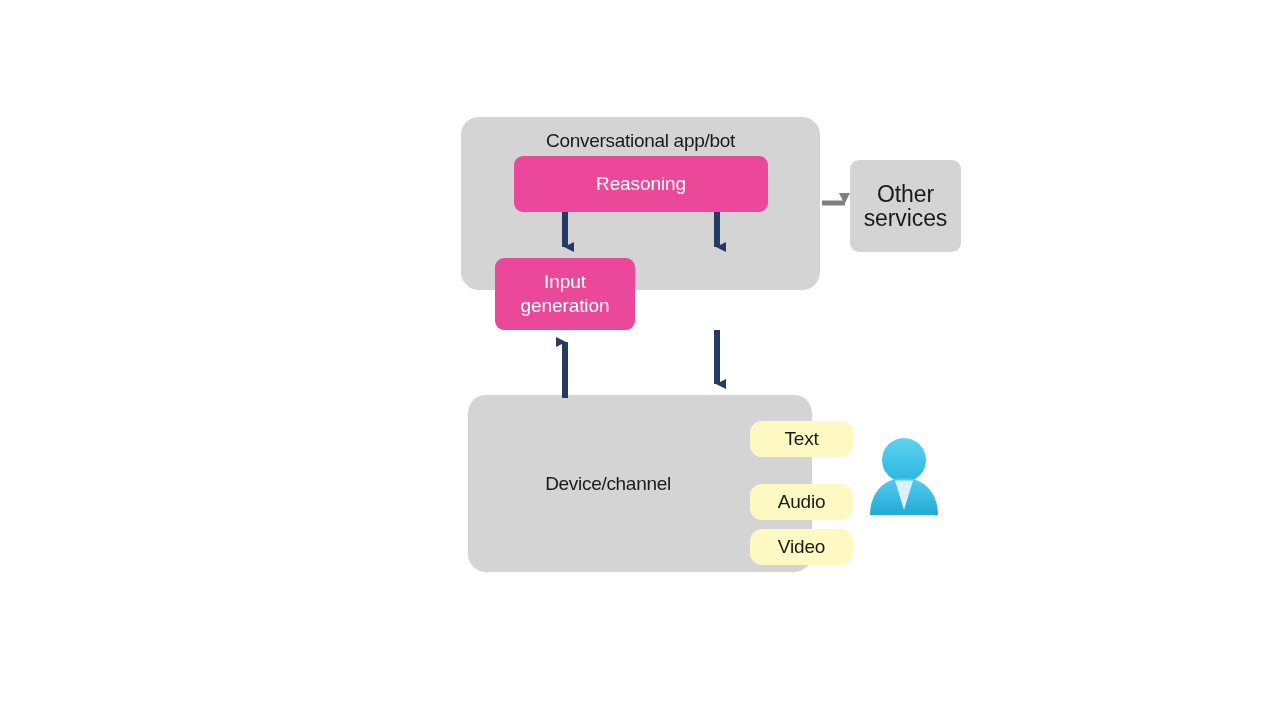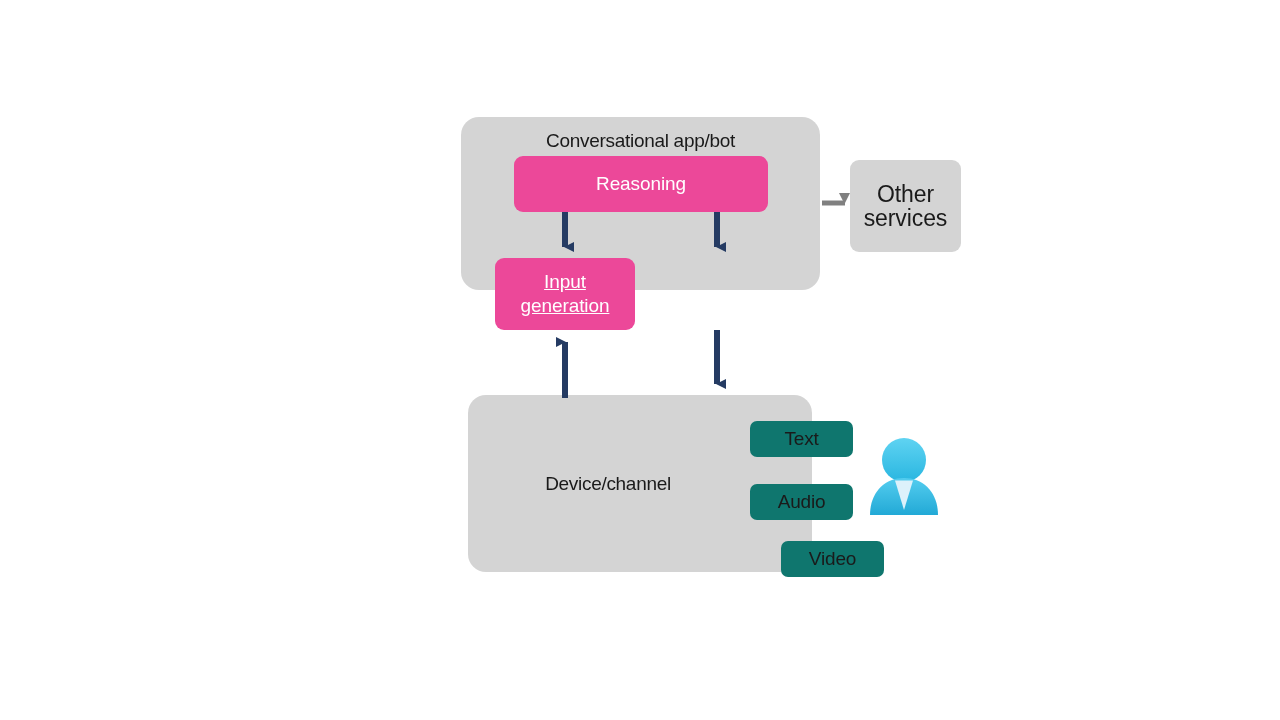--- a/index.html
+++ b/index.html
@@ -50,21 +50,21 @@
     line-height: 24px;
     font-weight: 400;
     letter-spacing: -0.1px;
   }
   #box-reasoning {
     left: 514px; top: 156px;
     width: 254px; height: 56px;
   }
   #box-input-recognition {
     left: 495px; top: 258px;
-    width: 140px; height: 72px; text-decoration: underline;
+    width: 140px; height: 72px;
   }
   #box-response-generation {
     left: 647px; top: 258px;
     width: 140px; height: 72px;
   }
 
   
   #box-other-services {
     left: 850px; top: 160px;
     width: 111px; height: 92px;
@@ -94,35 +94,35 @@
     text-align: center;
   }
   #label-device-channel {
     left: 468px; top: 472px;
     width: 280px;
     text-align: center;
   }
 
   
   .chip {
-    background: #0f766e;
-    border-radius: 7px;
+    background: #fef9c3;
+    border-radius: 12px;
     color: #1a1a1a;
     display: flex;
     align-items: center;
     justify-content: center;
     font-size: 19px;
     letter-spacing: -0.2px;
     width: 103px;
     height: 36px;
     left: 750px;
   }
   #chip-text  { top: 421px; }
   #chip-audio { top: 484px; }
-  #chip-video { top: 541px; margin-left: 31px; }
+  #chip-video { top: 529px; }
 
   
   #arrow-layer {
     position: absolute;
     left: 0; top: 0;
     width: 1280px; height: 720px;
     pointer-events: none;
   }
 
   

